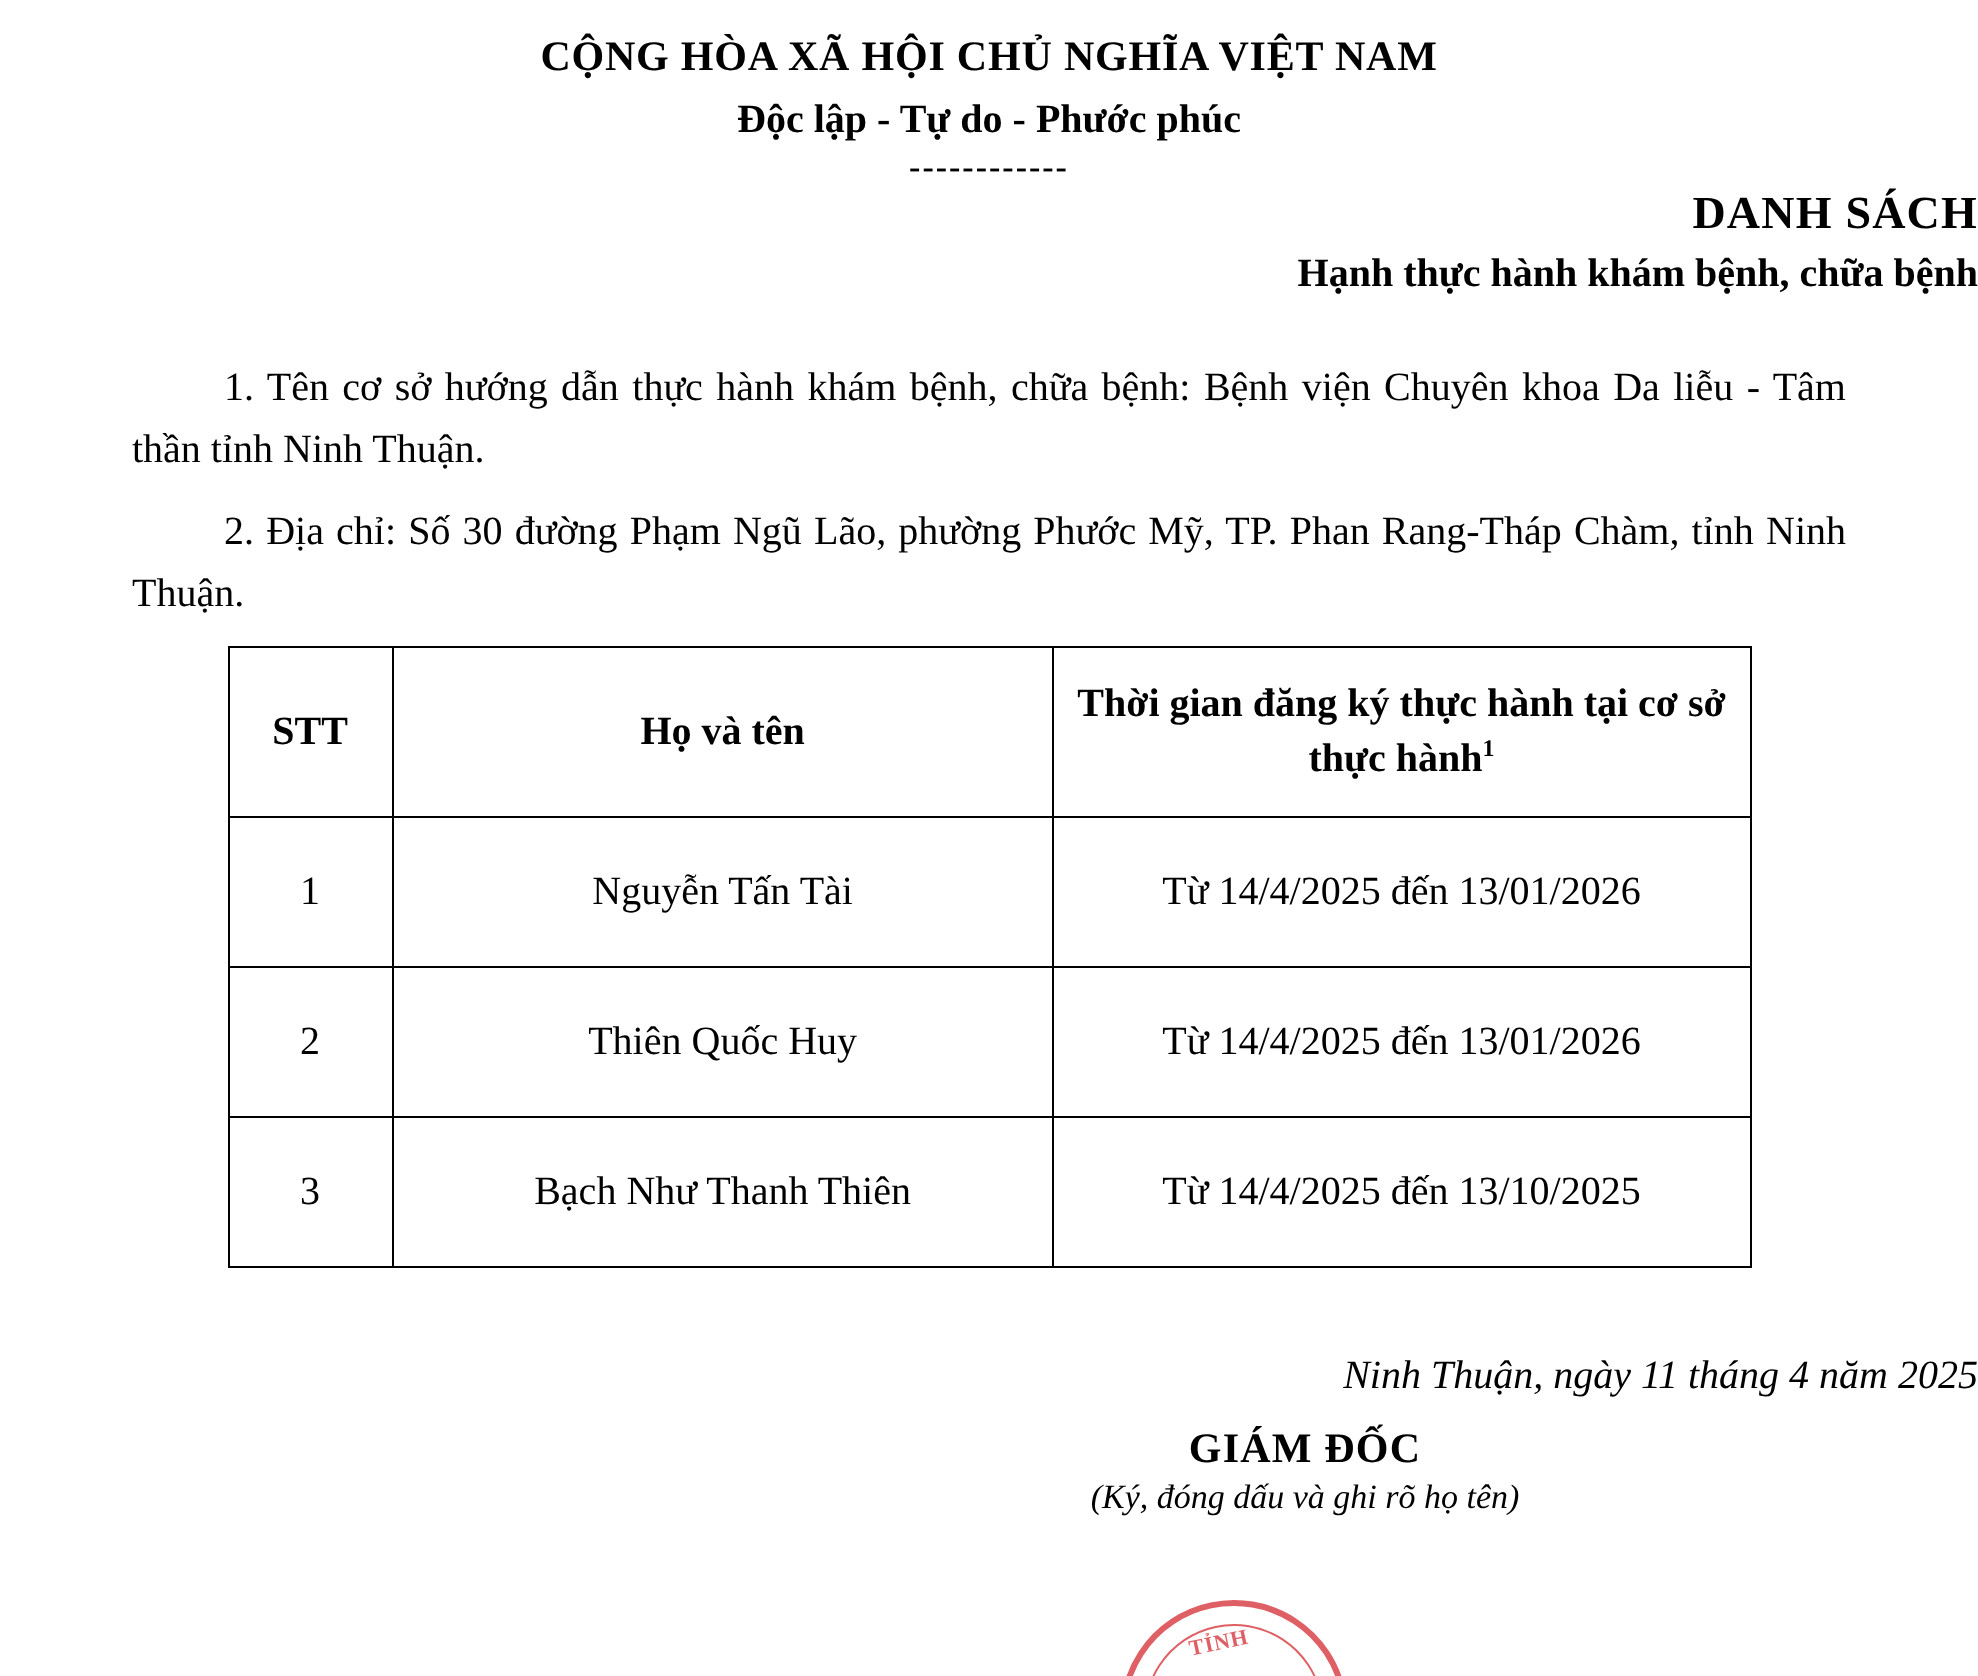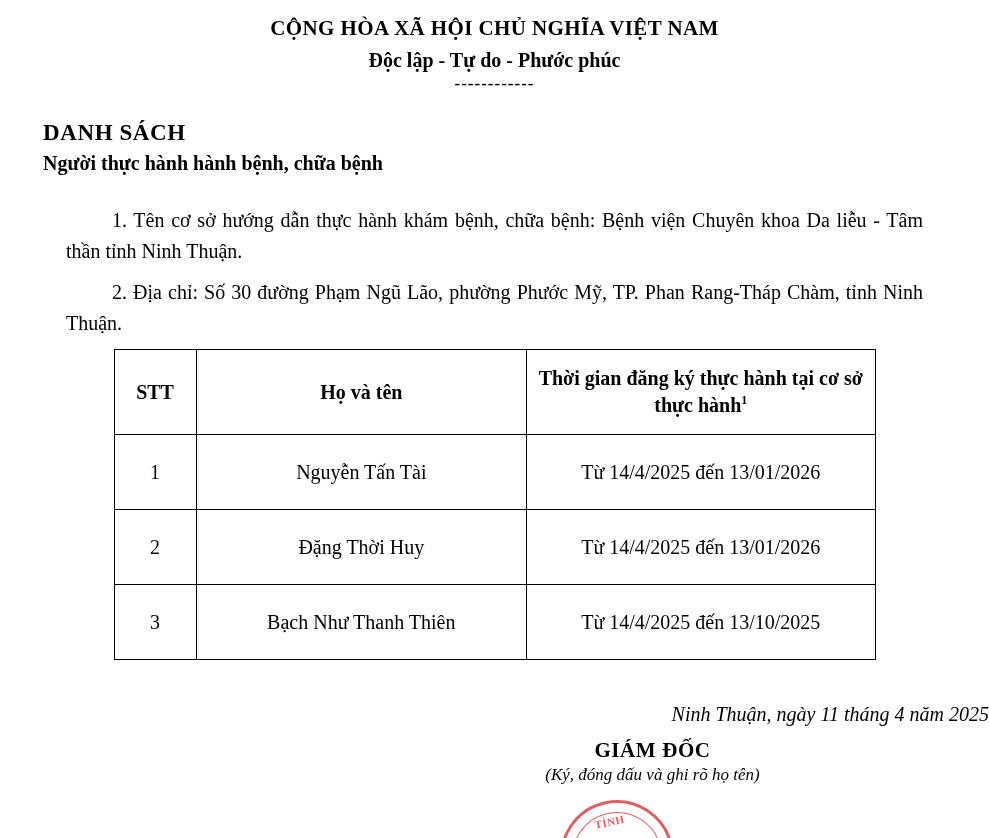--- a/index.html
+++ b/index.html
@@ -36,22 +36,21 @@
     font-weight: bold;
     margin-top: 8px;
   }
   .dash-line {
     font-size: 17px;
     font-weight: bold;
     letter-spacing: 1px;
     margin-top: 2px;
   }
   .title-block {
-    text-align: left;
-    margin-top: 26px;
+    text-align: right;
     padding-left: 43px;
   }
   .doc-title {
     font-size: 23px;
     font-weight: bold;
     letter-spacing: 0.6px;
   }
   .doc-subtitle {
     font-size: 20px;
     font-weight: bold;
@@ -168,21 +167,21 @@
 <div class="page">
 
   <div class="header-block">
     <div class="nation-line">CỘNG HÒA XÃ HỘI CHỦ NGHĨA VIỆT NAM</div>
     <div class="motto-line">Độc lập - Tự do - Phước phúc</div>
     <div class="dash-line">------------</div>
   </div>
 
   <div class="title-block">
     <div class="doc-title">DANH SÁCH</div>
-    <div class="doc-subtitle">Người thực hành hành bệnh, chữa bệnh</div>
+    <div class="doc-subtitle">Hạnh thực hành khám bệnh, chữa bệnh</div>
   </div>
 
   <div class="body-block">
     <p class="para">1. Tên cơ sở hướng dẫn thực hành khám bệnh, chữa bệnh: Bệnh viện Chuyên khoa Da liễu - Tâm thần tỉnh Ninh Thuận.</p>
     <p class="para">2. Địa chỉ: Số 30 đường Phạm Ngũ Lão, phường Phước Mỹ, TP. Phan Rang-Tháp Chàm, tỉnh Ninh Thuận.</p>
 
     <table class="list-table">
       <colgroup>
         <col class="col-stt">
         <col class="col-name">
@@ -198,21 +197,21 @@
         </tr>
       </thead>
       <tbody>
         <tr>
           <td>1</td>
           <td class="name-cell">Nguyễn Tấn Tài</td>
           <td>Từ 14/4/2025 đến 13/01/2026</td>
         </tr>
         <tr>
           <td>2</td>
-          <td class="name-cell">Đặng Thời Huy</td>
+          <td class="name-cell">Thiên Quốc Huy</td>
           <td>Từ 14/4/2025 đến 13/01/2026</td>
         </tr>
         <tr>
           <td>3</td>
           <td class="name-cell">Bạch Như Thanh Thiên</td>
           <td>Từ 14/4/2025 đến 13/10/2025</td>
         </tr>
       </tbody>
     </table>
   </div>

